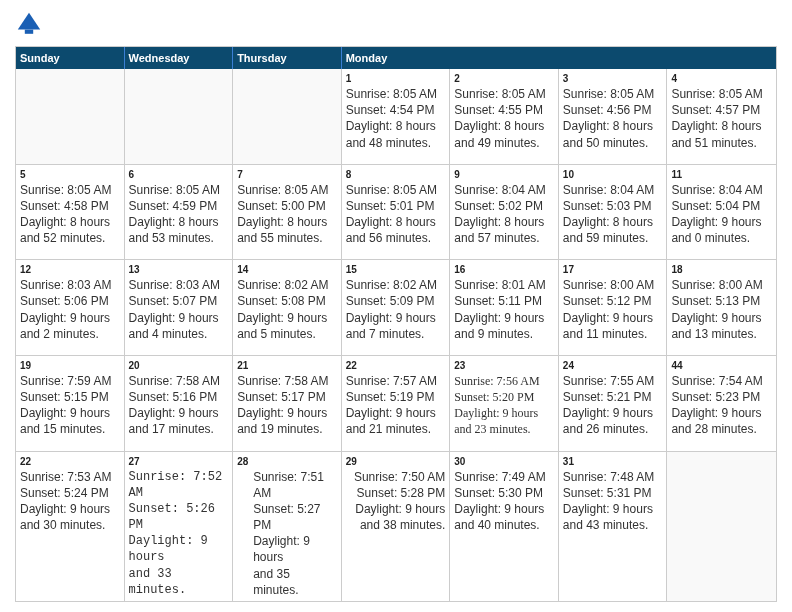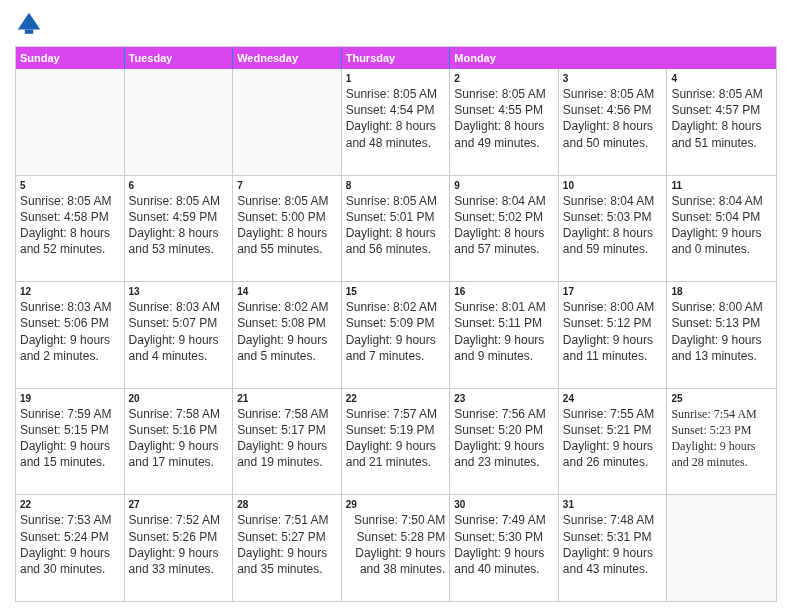--- a/index.html
+++ b/index.html
@@ -62,21 +62,21 @@
     }
     .calendar {
       flex: 1;
       display: flex;
       flex-direction: column;
       border: 1px solid #ccc;
     }
     .cal-header {
       display: grid;
       grid-template-columns: repeat(7, 1fr);
-      background: #d946ef;
+      background: #0c4a6e;
     }
     .cal-header-cell {
       color: #fff;
       font-size: 11px;
       font-weight: bold;
       padding: 5px 4px;
       text-align: left;
       border-right: 1px solid #3a7fd4;
     }
     .cal-header-cell:last-child { border-right: none; }
@@ -133,21 +133,20 @@
     </div>
     <div class="title-block">
       <div class="month-year"></div>
       <div class="location"></div>
     </div>
   </div>
 
   <div class="calendar">
     <div class="cal-header" id="cal-header">
         <div class="cal-header-cell">Sunday</div>
-        <div class="cal-header-cell">Tuesday</div>
         <div class="cal-header-cell">Wednesday</div>
         <div class="cal-header-cell">Thursday</div>
         <div class="cal-header-cell">Monday</div>
       </div>
     <div class="cal-body" id="cal-body">
         <div class="cal-row">
           <div class="cal-cell empty"></div>
           <div class="cal-cell empty"></div>
           <div class="cal-cell empty"></div>
           <div class="cal-cell">
@@ -305,58 +304,58 @@
           </div>
           <div class="cal-cell">
             <span class="day-num">22</span>
             <div class="cell-text" style="white-space: pre-line;">Sunrise: 7:57 AM
 Sunset: 5:19 PM
 Daylight: 9 hours
 and 21 minutes.</div>
           </div>
           <div class="cal-cell">
             <span class="day-num">23</span>
-            <div class="cell-text" style="white-space: pre-line;">Sunrise: 7:56 AM
+            <div class="cell-text" style="white-space: pre-line; font-family: Liberation Serif, serif;">Sunrise: 7:56 AM
 Sunset: 5:20 PM
 Daylight: 9 hours
 and 23 minutes.</div>
           </div>
           <div class="cal-cell">
             <span class="day-num">24</span>
             <div class="cell-text" style="white-space: pre-line;">Sunrise: 7:55 AM
 Sunset: 5:21 PM
 Daylight: 9 hours
 and 26 minutes.</div>
           </div>
           <div class="cal-cell">
-            <span class="day-num">25</span>
-            <div class="cell-text" style="white-space: pre-line; font-family: Liberation Serif, serif;">Sunrise: 7:54 AM
+            <span class="day-num">44</span>
+            <div class="cell-text" style="white-space: pre-line;">Sunrise: 7:54 AM
 Sunset: 5:23 PM
 Daylight: 9 hours
 and 28 minutes.</div>
           </div>
         </div>
         <div class="cal-row">
           <div class="cal-cell">
             <span class="day-num">22</span>
             <div class="cell-text" style="white-space: pre-line;">Sunrise: 7:53 AM
 Sunset: 5:24 PM
 Daylight: 9 hours
 and 30 minutes.</div>
           </div>
           <div class="cal-cell">
             <span class="day-num">27</span>
-            <div class="cell-text" style="white-space: pre-line;">Sunrise: 7:52 AM
+            <div class="cell-text" style="white-space: pre-line; font-family: Liberation Mono, monospace;">Sunrise: 7:52 AM
 Sunset: 5:26 PM
 Daylight: 9 hours
 and 33 minutes.</div>
           </div>
           <div class="cal-cell">
             <span class="day-num">28</span>
-            <div class="cell-text" style="white-space: pre-line;">Sunrise: 7:51 AM
+            <div class="cell-text" style="white-space: pre-line; margin-left: 16px;">Sunrise: 7:51 AM
 Sunset: 5:27 PM
 Daylight: 9 hours
 and 35 minutes.</div>
           </div>
           <div class="cal-cell">
             <span class="day-num">29</span>
             <div class="cell-text" style="white-space: pre-line; text-align: right;">Sunrise: 7:50 AM
 Sunset: 5:28 PM
 Daylight: 9 hours
 and 38 minutes.</div>

